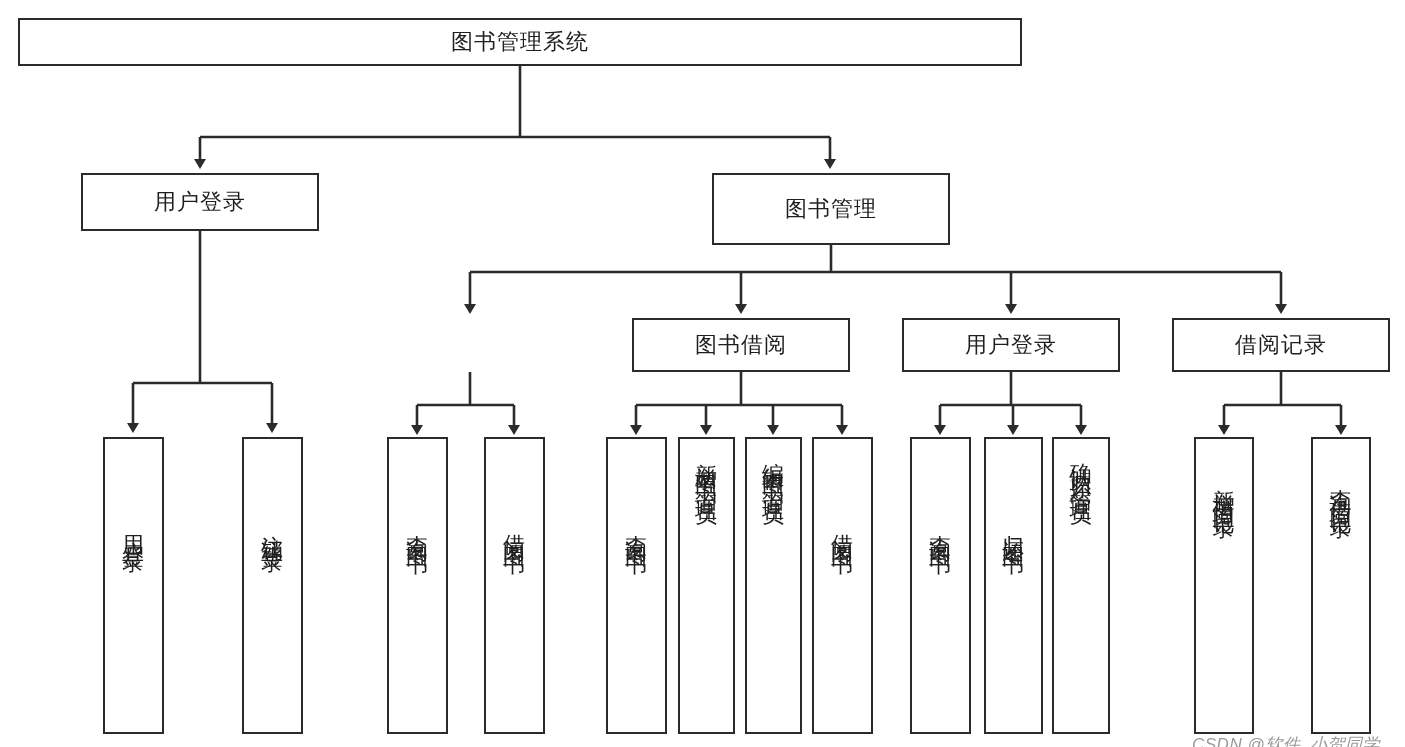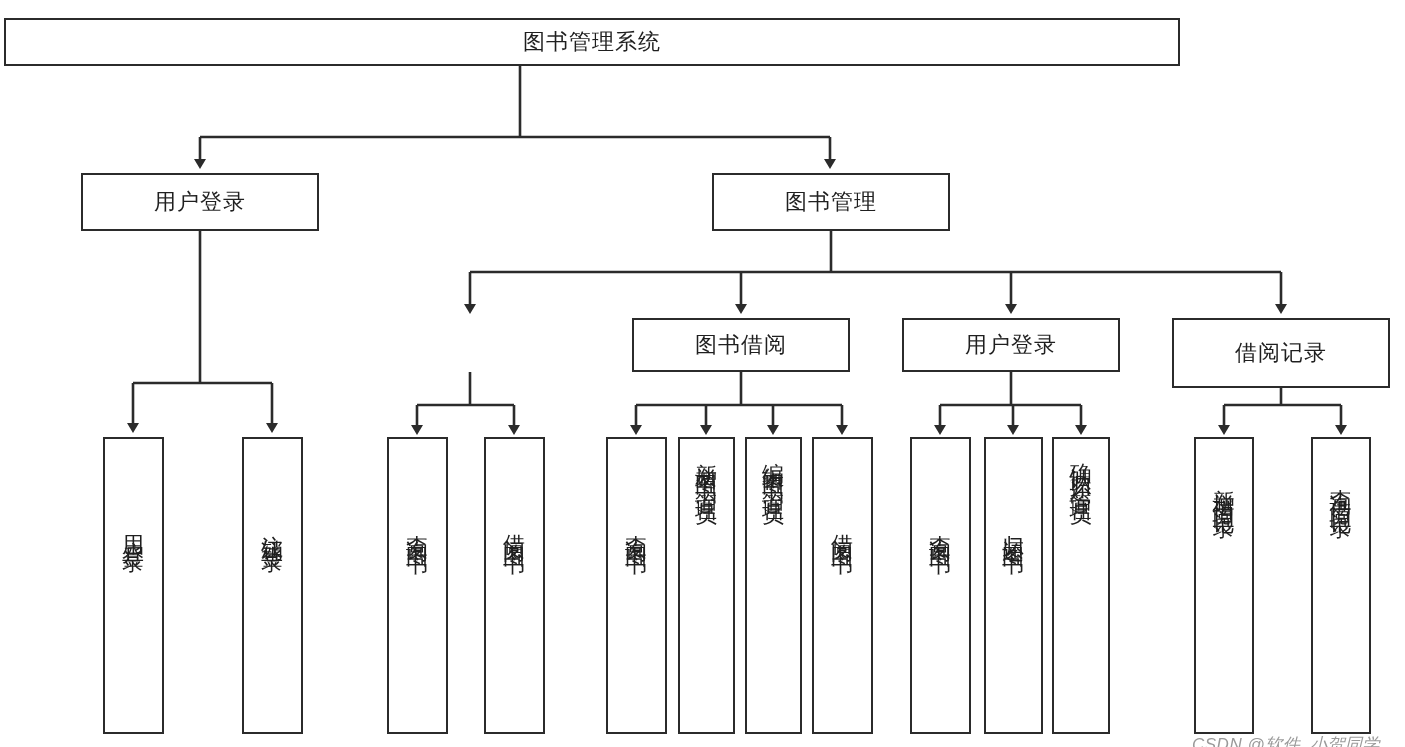--- a/index.html
+++ b/index.html
@@ -107,38 +107,38 @@
       <path d="M1013,405 L1013,426" marker-end="url(#arrow)"></path>
       <path d="M1081,405 L1081,426" marker-end="url(#arrow)"></path>
 
       <path d="M1281,372 L1281,405"></path>
       <path d="M1224,405 L1341,405"></path>
       <path d="M1224,405 L1224,426" marker-end="url(#arrow)"></path>
       <path d="M1341,405 L1341,426" marker-end="url(#arrow)"></path>
     </g>
   </svg>
 
-  <div class="node h" style="left:4px;top:18px;width:1176px;height:48px;">
+  <div class="node h" style="left:18px;top:18px;width:1004px;height:48px;">
     <span>图书管理系统</span>
   </div>
 
   <div class="node h" style="left:81px;top:173px;width:238px;height:58px;">
     <span>用户登录</span>
   </div>
-  <div class="node h" style="left:712px;top:173px;width:238px;height:58px;">
+  <div class="node h" style="left:712px;top:173px;width:238px;height:72px;">
     <span>图书管理</span>
   </div>
 
   <div class="node h" style="left:632px;top:318px;width:218px;height:54px;">
     <span>图书借阅</span>
   </div>
   <div class="node h" style="left:902px;top:318px;width:218px;height:54px;">
     <span>用户登录</span>
   </div>
-  <div class="node h" style="left:1172px;top:318px;width:218px;height:70px;align-items:center;">
+  <div class="node h" style="left:1172px;top:318px;width:218px;height:54px;align-items:center;">
     <span>借阅记录</span>
   </div>
 
   <div class="node v" style="left:103px;top:437px;width:61px;height:297px;">
     <span class="vtext pad">用户登录</span>
   </div>
   <div class="node v" style="left:242px;top:437px;width:61px;height:297px;">
     <span class="vtext pad">注销登录</span>
   </div>
 

